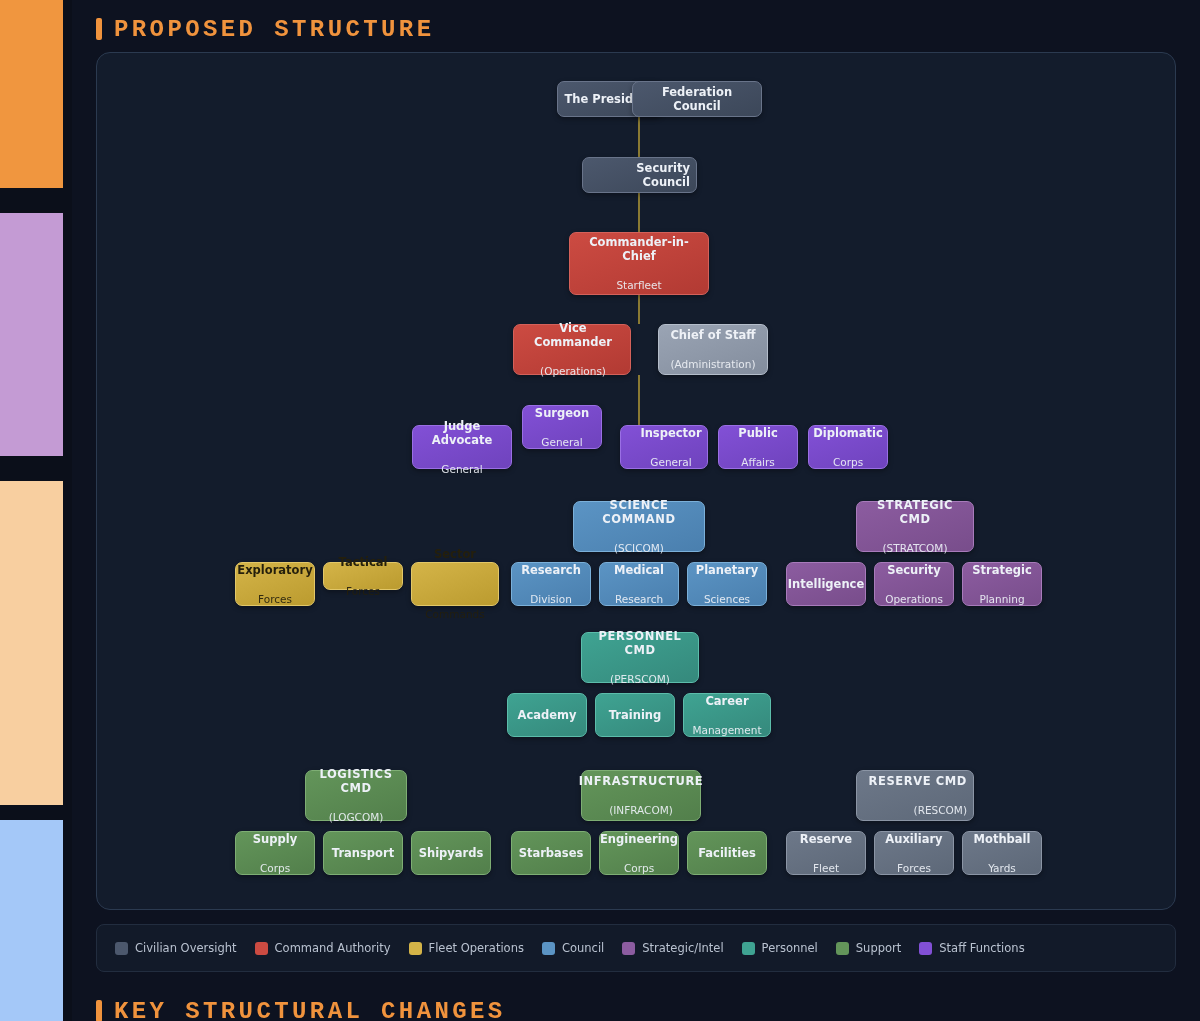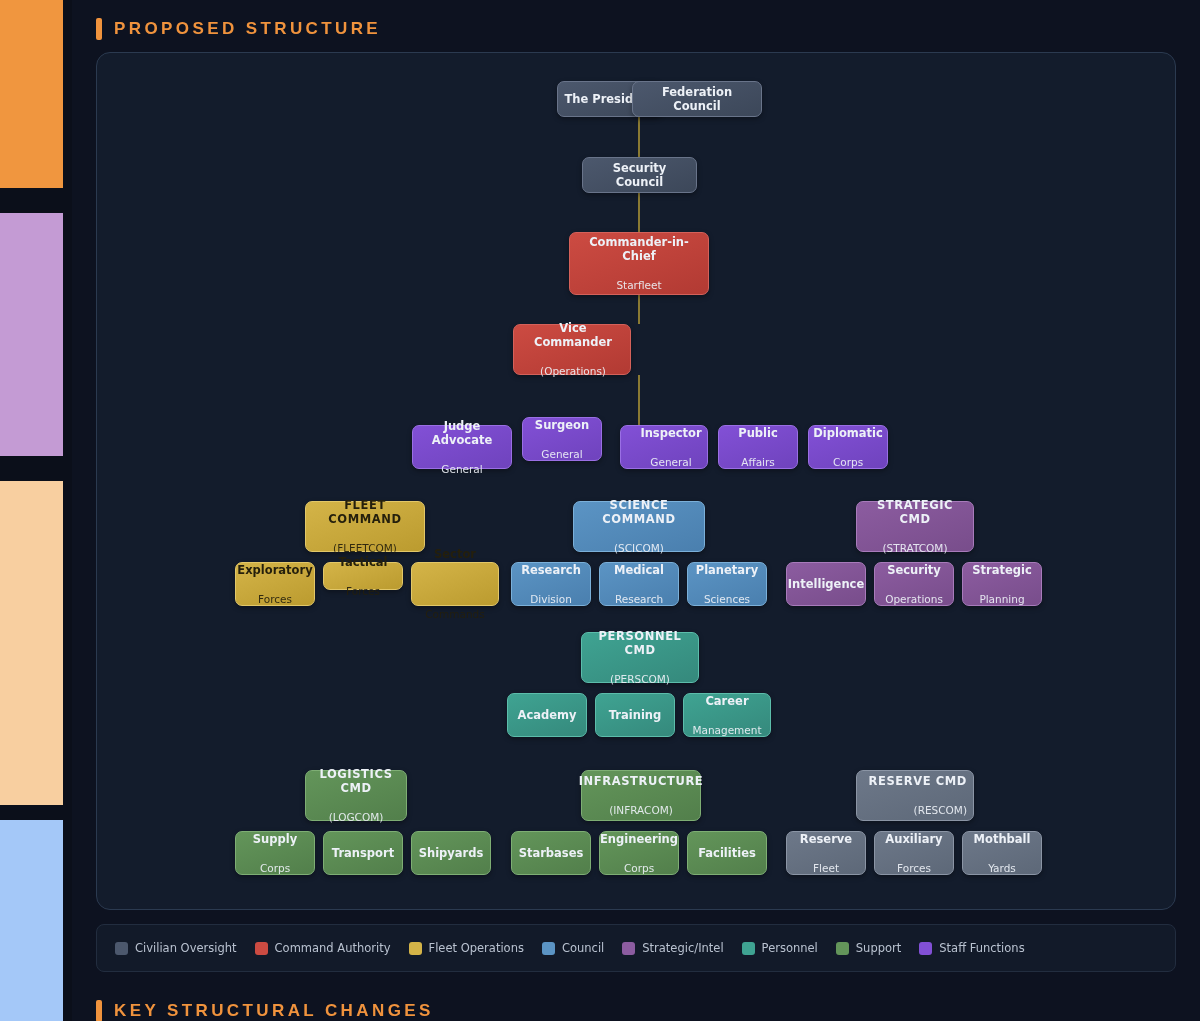--- a/index.html
+++ b/index.html
@@ -43,25 +43,25 @@
   }
   .head-bar {
     width: 6px;
     height: 22px;
     background: #f0933d;
     border-radius: 2px;
     flex: none;
   }
   .head-text {
     color: #f0933d;
-    font-size: 17px;
+    font-size: 24px;
     font-weight: bold;
     letter-spacing: 3.4px;
     text-transform: uppercase;
-    font-family: Liberation Sans, sans-serif;
+    font-family: Liberation Mono, monospace;
   }
 
   
   .panel {
     position: relative;
     height: 858px;
     background: #131c2c;
     border: 1px solid #2b3a50;
     border-radius: 14px;
     overflow: hidden;
@@ -163,54 +163,54 @@
         <div class="conn v" style="left: 541px; top: 64px; height: 40px;"></div>
         <div class="conn v" style="left: 541px; top: 140px; height: 39px;"></div>
         <div class="conn v" style="left: 541px; top: 230px; height: 41px;"></div>
         <div class="conn v" style="left: 541px; top: 322px; height: 50px;"></div>
         <div class="node c-civilian" style="left: 428px; top: 28px; width: 105px; height: 36px; margin-left: 32px;">
           <div class="l1">The President</div>
         </div>
         <div class="node c-civilian" style="left: 535px; top: 28px; width: 130px; height: 36px;">
           <div class="l1">Federation Council</div>
         </div>
-        <div class="node c-civilian" style="left: 485px; top: 104px; width: 115px; height: 36px;">
+        <div class="node c-civilian" style="left: 485px; top: 104px; width: 115px; height: 36px; text-align: right;">
           <div class="l1">Security Council</div>
         </div>
         <div class="node c-command" style="left: 472px; top: 179px; width: 140px; height: 63px;">
           <div class="l1">Commander-in-Chief</div>
           <div class="l2">Starfleet</div>
         </div>
         <div class="node c-command" style="left: 416px; top: 271px; width: 118px; height: 51px; padding-left: 8px;">
           <div class="l1">Vice Commander</div>
           <div class="l2">(Operations)</div>
         </div>
+        <div class="node c-chief" style="left: 561px; top: 271px; width: 110px; height: 51px;">
+          <div class="l1">Chief of Staff</div>
+          <div class="l2">(Administration)</div>
+        </div>
         <div class="node c-staff" style="left: 315px; top: 372px; width: 100px; height: 44px;">
           <div class="l1">Judge Advocate</div>
           <div class="l2">General</div>
         </div>
-        <div class="node c-staff" style="left: 425px; top: 364px; width: 80px; height: 44px;">
+        <div class="node c-staff" style="left: 425px; top: 352px; width: 80px; height: 44px;">
           <div class="l1">Surgeon</div>
           <div class="l2">General</div>
         </div>
         <div class="node c-staff" style="left: 523px; top: 372px; width: 88px; height: 44px; padding-left: 20px;">
           <div class="l1">Inspector</div>
           <div class="l2">General</div>
         </div>
         <div class="node c-staff" style="left: 621px; top: 372px; width: 80px; height: 44px;">
           <div class="l1">Public</div>
           <div class="l2">Affairs</div>
         </div>
         <div class="node c-staff" style="left: 711px; top: 372px; width: 80px; height: 44px;">
           <div class="l1">Diplomatic</div>
           <div class="l2">Corps</div>
-        </div>
-        <div class="node c-fleet caps" style="left: 208px; top: 448px; width: 120px; height: 51px;">
-          <div class="l1">FLEET COMMAND</div>
-          <div class="l2">(FLEETCOM)</div>
         </div>
         <div class="node c-fleet" style="left: 138px; top: 509px; width: 80px; height: 44px;">
           <div class="l1">Exploratory</div>
           <div class="l2">Forces</div>
         </div>
         <div class="node c-fleet" style="left: 226px; top: 509px; width: 80px; height: 28px;">
           <div class="l1">Tactical</div>
           <div class="l2">Forces</div>
         </div>
         <div class="node c-fleet" style="left: 314px; top: 509px; width: 88px; height: 44px; gap: 31px;">

